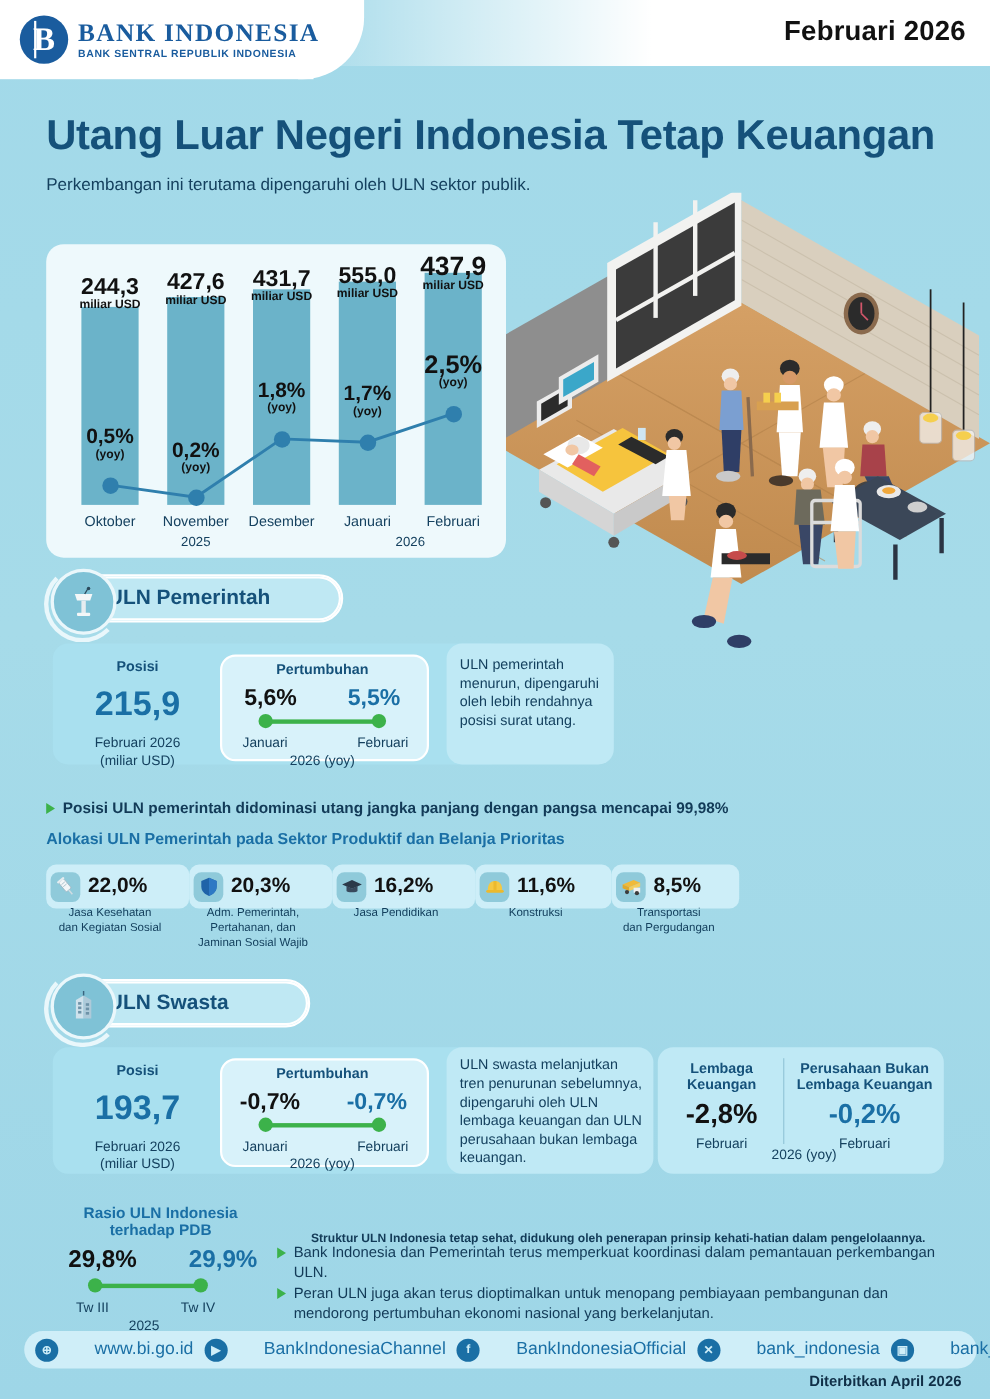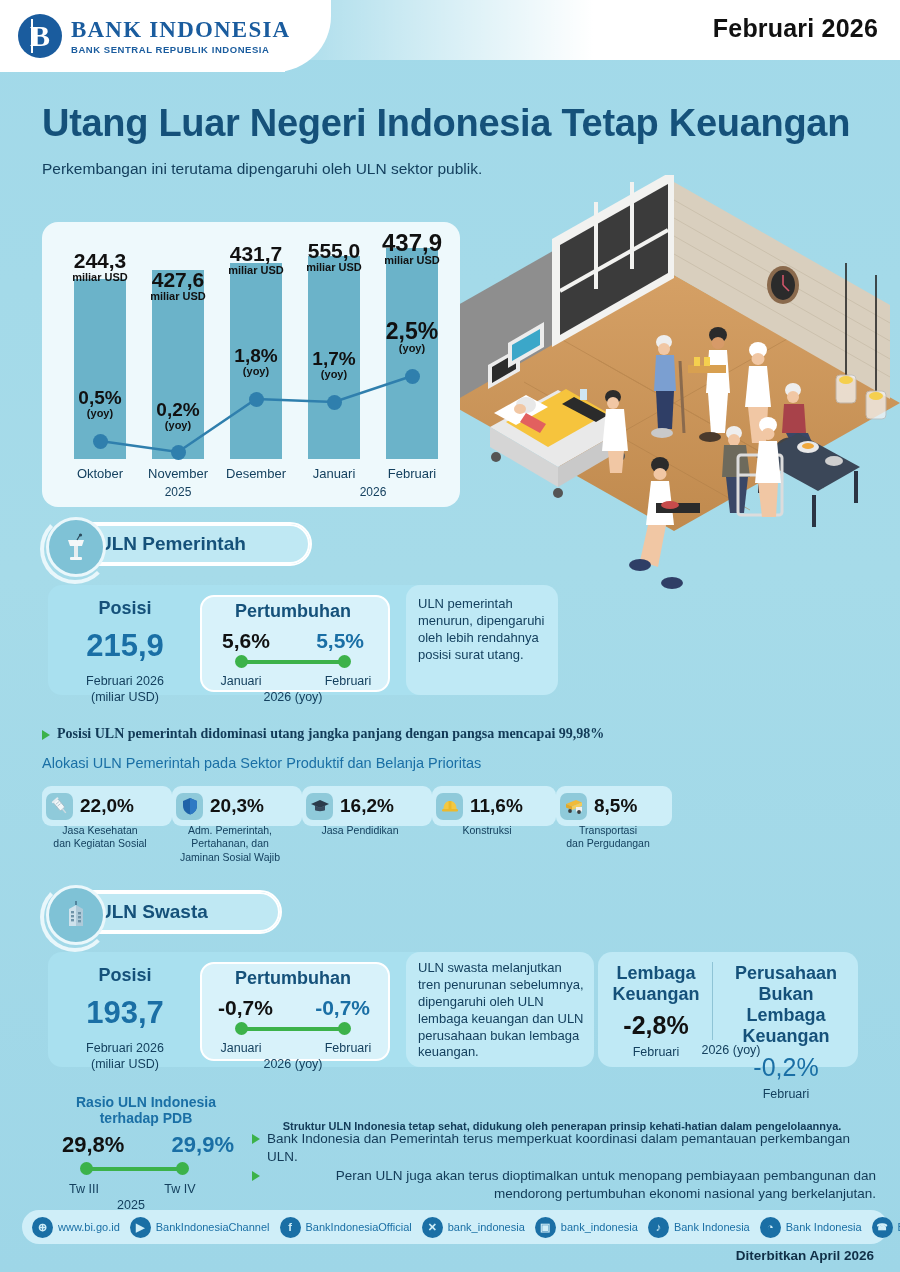--- a/index.html
+++ b/index.html
@@ -61,47 +61,47 @@
   .badge span{font-size:19px;font-weight:bold;color:#15517a;}
   .badge-ico{position:absolute;left:-4px;top:-7px;width:54px;height:54px;border-radius:50%;background:#7fc2d6;
     display:flex;align-items:center;justify-content:center;border:3px solid #eaf7fb;}
   .badge-arc{position:absolute;left:-10px;top:-10px;width:62px;height:62px;border-radius:50%;border:4px solid #e9f7fb;
     border-right-color:transparent;border-top-color:transparent;}
 
   
   .panel{position:absolute;background:#a9e0ef;border-radius:14px;}
   .panel-lite{position:absolute;background:#bfe9f5;border-radius:14px;}
   .sub-card{position:absolute;background:#d8f2fa;border-radius:14px;border:2px solid #ffffff;}
-  .lbl{font-size:18px;font-weight:bold;color:#15517a;text-align:center;}
+  .lbl{font-size:13px;font-weight:bold;color:#15517a;text-align:center;}
   .big{font-size:31px;font-weight:bold;color:#1a6fa5;text-align:center;}
   .cap{font-size:12.5px;color:#14405e;text-align:center;line-height:1.25;}
   .grow-val{font-size:21px;font-weight:bold;color:#111;}
   .grow-val.blue{color:#1a6fa5;}
   .gdot{position:absolute;width:13px;height:13px;border-radius:50%;background:#3cb24a;}
   .gline{position:absolute;height:4px;background:#3cb24a;}
   .desc{font-size:13px;color:#14405e;line-height:1.3;}
 
   
   .bullet-line{position:absolute;font-size:14px;font-weight:bold;color:#123a57;display:flex;gap:7px;align-items:flex-start;}
   .tri{width:0;height:0;border-left:8px solid #3cb24a;border-top:5.5px solid transparent;border-bottom:5.5px solid transparent;margin-top:4px;flex:none;}
-  .alok-title{position:absolute;font-size:14.5px;font-weight:normal;color:#1a6fa5;}
+  .alok-title{position:absolute;font-size:14.5px;font-weight:bold;color:#1a6fa5;}
 
   
   .chip{position:absolute;height:40px;background:#cdeef8;border-radius:9px;display:flex;align-items:center;padding:0 10px 0 4px;gap:7px;}
   .chip-ico{width:27px;height:27px;border-radius:7px;background:#8fcada;display:flex;align-items:center;justify-content:center;}
   .chip-pct{font-size:19px;font-weight:bold;color:#111;}
   .chip-cap{position:absolute;font-size:10.5px;color:#14405e;text-align:center;line-height:1.28;}
 
   
   .footer{position:absolute;left:22px;top:1210px;width:856px;height:34px;background:#cfeef8;border-radius:17px;
     display:flex;align-items:center;padding-left:10px;gap:5px;}
   .f-item{display:flex;align-items:center;gap:5px;margin-right:5px;}
   .f-ico{width:21px;height:21px;border-radius:50%;background:#1a6fa5;display:flex;align-items:center;justify-content:center;
     color:#cfeef8;font-size:11px;font-weight:bold;flex:none;}
-  .f-txt{font-size:11px;color:#1a6fa5;white-space:nowrap;}
+  .f-txt{font-size:16px;color:#1a6fa5;white-space:nowrap;margin-left:28px;}
   .published{position:absolute;right:26px;top:1248px;font-size:13.5px;font-weight:bold;color:#102f47;}
 </style>
 </head>
 <body>
 
 <div class="page">
 
   <div class="header">
     <div class="header-right"></div>
     <div class="header-white"></div>
@@ -261,21 +261,21 @@
       <div class="bar" style="left:32px;height:180px;"></div>
       <div class="bar" style="left:110px;height:189px;"></div>
       <div class="bar" style="left:188px;height:196px;"></div>
       <div class="bar" style="left:266px;height:203px;"></div>
       <div class="bar" style="left:344px;height:211px;"></div>
 
       <div class="bar-val" style="left:8px;top:28px;">
         <div class="v">244,3</div>
         <div class="u">miliar USD</div>
       </div>
-      <div class="bar-val" style="left:86px;top:24px;margin-top:23px;">
+      <div class="bar-val" style="left:86px;top:24px;">
         <div class="v">427,6</div>
         <div class="u">miliar USD</div>
       </div>
       <div class="bar-val" style="left:164px;top:21px;">
         <div class="v">431,7</div>
         <div class="u">miliar USD</div>
       </div>
       <div class="bar-val" style="left:242px;top:18px;">
         <div class="v">555,0</div>
         <div class="u">miliar USD</div>
@@ -364,21 +364,21 @@
     </div>
     <div style="position:relative;height:16px;margin-top:3px;">
       <div class="cap" style="position:absolute;left:16px;width:50px;">Januari</div>
       <div class="cap" style="position:absolute;right:10px;width:56px;">Februari</div>
     </div>
     <div class="cap">2026 (yoy)</div>
   </div>
 
   <div class="desc" style="position:absolute;left:418px;top:596px;width:130px;">ULN pemerintah menurun, dipengaruhi oleh lebih rendahnya posisi surat utang.</div>
 
-  <div class="bullet-line" style="left:42px;top:726px;width:700px;font-family:Liberation Serif, serif;">
+  <div class="bullet-line" style="left:42px;top:726px;width:700px;">
     <div class="tri"></div>
     <div>Posisi ULN pemerintah didominasi utang jangka panjang dengan pangsa mencapai 99,98%</div>
   </div>
   <div class="alok-title" style="left:42px;top:755px;">Alokasi ULN Pemerintah pada Sektor Produktif dan Belanja Prioritas</div>
 
   <div class="chip" style="left:42px;top:786px;width:116px;">
     <div class="chip-ico">
       <svg width="20" height="20" viewBox="0 0 20 20">
           <g transform="rotate(-40 10 10)">
         <rect x="7" y="3" width="6" height="11" rx="1.2" fill="#f2f6f8" stroke="#9fb8c4" stroke-width=".8"></rect>
@@ -501,21 +501,21 @@
   <div style="position:absolute;left:604px;top:963px;width:104px;">
     <div class="lbl" style="white-space:pre-line;">Lembaga
 Keuangan</div>
     <div style="font-size:25px;font-weight:bold;color:#111;text-align:center;margin-top:6px;">-2,8%</div>
     <div class="cap" style="margin-top:5px;">Februari</div>
   </div>
   <div style="position:absolute;left:712px;top:962px;width:1px;height:78px;background:#8fc4d6;"></div>
   <div style="position:absolute;left:718px;top:963px;width:136px;">
     <div class="lbl" style="white-space:pre-line;">Perusahaan Bukan
 Lembaga Keuangan</div>
-    <div style="font-size:25px;font-weight:normal;color:#1a6fa5;text-align:center;margin-top:6px;">-0,2%</div>
+    <div style="font-size:25px;font-weight:bold;color:#1a6fa5;text-align:center;margin-top:6px;">-0,2%</div>
     <div class="cap" style="margin-top:5px;">Februari</div>
   </div>
   <div class="cap" style="position:absolute;left:636px;top:1043px;width:190px;">2026 (yoy)</div>
 
   <div style="position:absolute;left:46px;top:1094px;width:200px;">
     <div class="lbl" style="color:#1a6fa5;font-size:14px;">Rasio ULN Indonesia</div>
     <div class="lbl" style="color:#1a6fa5;font-size:14px;">terhadap PDB</div>
     <div style="position:relative;height:30px;margin-top:6px;">
       <div style="position:absolute;left:16px;font-size:22px;font-weight:bold;color:#111;">29,8%</div>
       <div style="position:absolute;right:12px;font-size:22px;font-weight:bold;color:#1a6fa5;">29,9%</div>
@@ -532,21 +532,21 @@
     <div class="cap" style="width:170px;">2025</div>
   </div>
 
   <div style="position:absolute;left:248px;top:1119px;width:628px;font-size:11px;font-weight:bold;color:#123a57;line-height:1.32;text-align:center;">Struktur ULN Indonesia tetap sehat, didukung oleh penerapan prinsip kehati-hatian dalam pengelolaannya.</div>
   <div class="bullet-line" style="left:252px;top:1130px;width:624px;font-weight:normal;font-size:13.5px;">
     <div class="tri"></div>
     <div style="color:#123a57;line-height:1.32;">Bank Indonesia dan Pemerintah terus memperkuat koordinasi dalam pemantauan perkembangan ULN.</div>
   </div>
   <div class="bullet-line" style="left:252px;top:1167px;width:624px;font-weight:normal;font-size:13.5px;">
     <div class="tri"></div>
-    <div style="color:#123a57;line-height:1.32;text-align:right;">Peran ULN juga akan terus dioptimalkan untuk menopang pembiayaan pembangunan dan mendorong pertumbuhan ekonomi nasional yang berkelanjutan.</div>
+    <div style="color:#123a57;line-height:1.32;">Peran ULN juga akan terus dioptimalkan untuk menopang pembiayaan pembangunan dan mendorong pertumbuhan ekonomi nasional yang berkelanjutan.</div>
   </div>
 
   <div class="footer">
     <div class="f-item">
       <div class="f-ico">
           <span>⊕</span>
         </div>
       <div class="f-txt">www.bi.go.id</div>
     </div>
     <div class="f-item">

